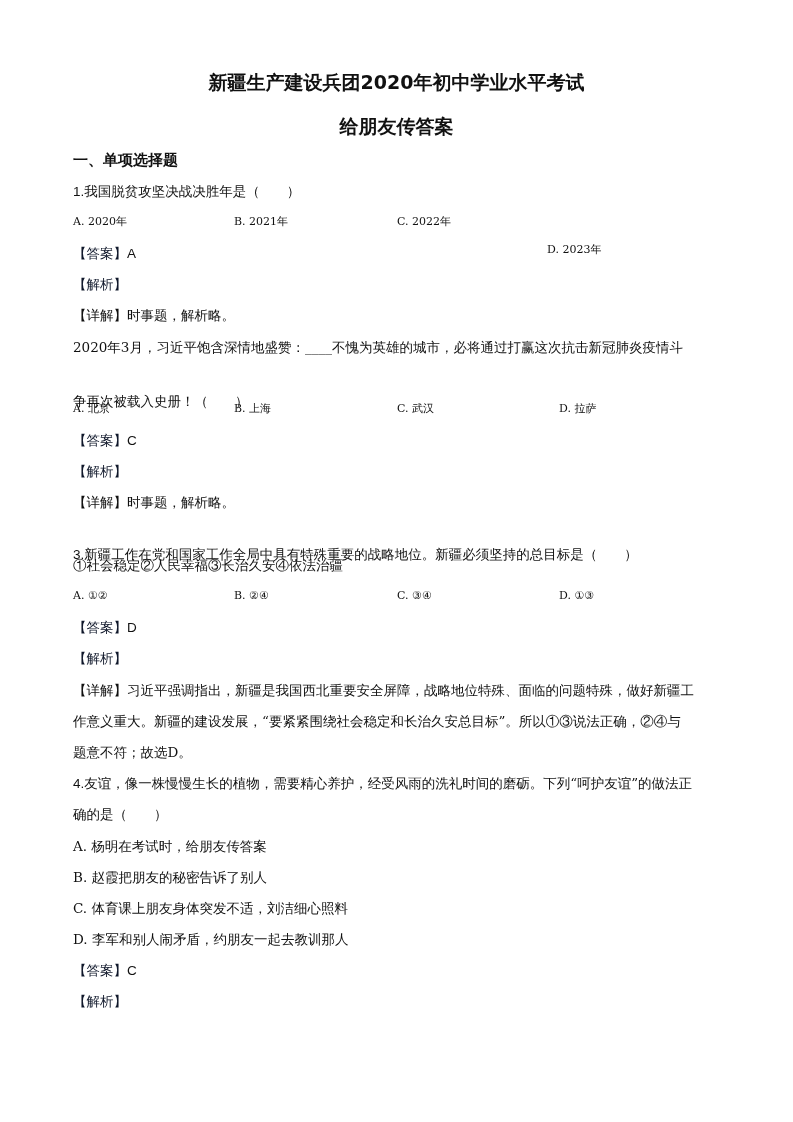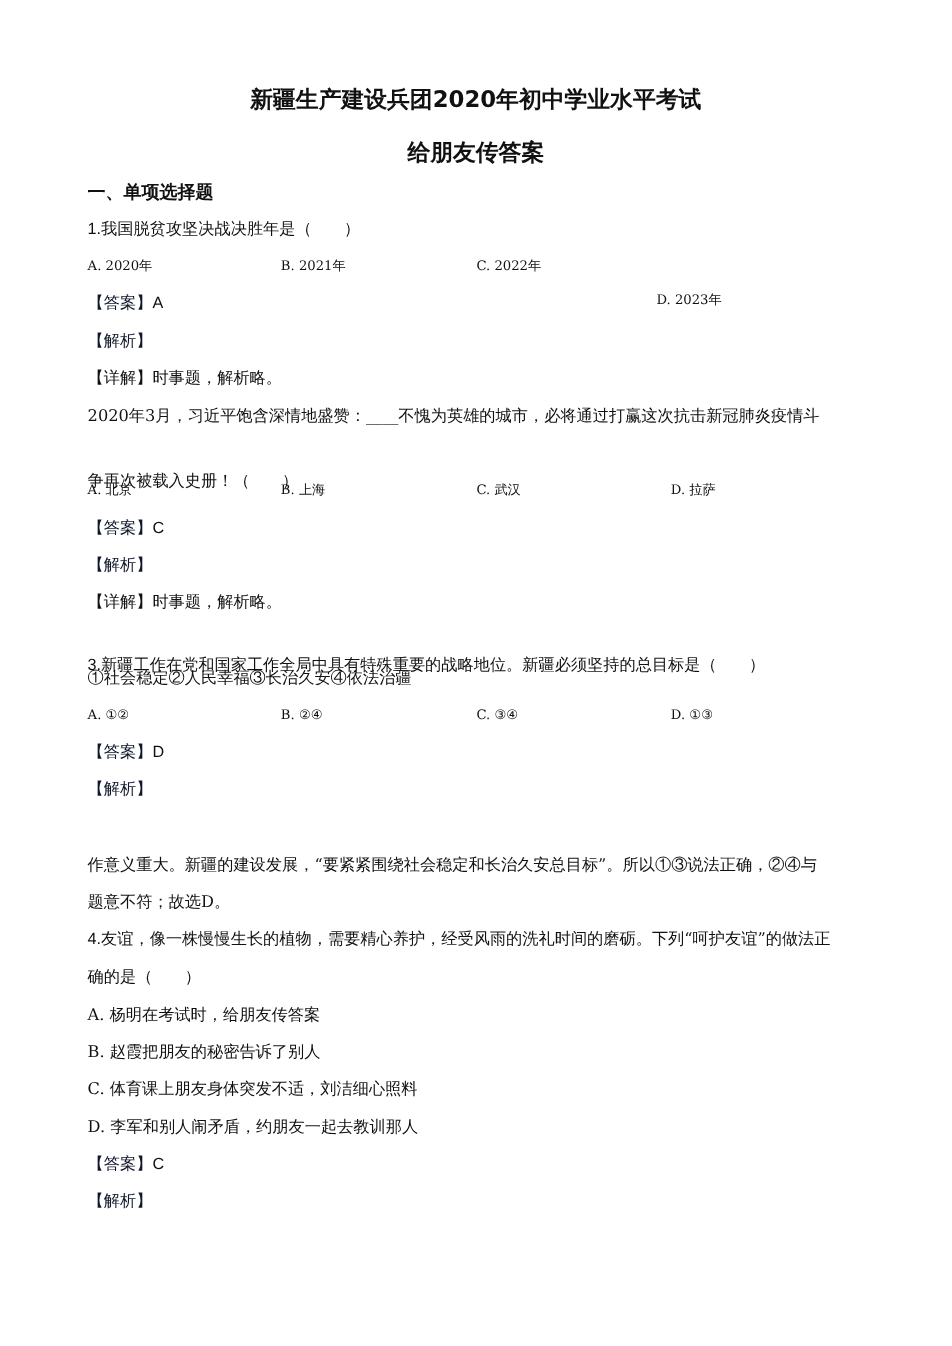--- a/index.html
+++ b/index.html
@@ -45,20 +45,21 @@
   <div class="line" style="top:492px;"><span>【详解】</span><span>时事题，解析略。</span></div>
 
   <div class="line" style="top:524px;margin-top:20px;"><span class="qnum">3.</span><span>新疆工作在党和国家工作全局中具有特殊重要的战略地位。新疆必须坚持的总目标是（　　）</span></div>
   <div class="line" style="top:555px;">①社会稳定②人民幸福③长治久安④依法治疆</div>
   <div class="opt" style="left:73px; top:586px;">A.  ①②</div>
   <div class="opt" style="left:234px; top:586px;">B.  ②④</div>
   <div class="opt" style="left:397px; top:586px;">C.  ③④</div>
   <div class="opt" style="left:559px; top:586px;">D.  ①③</div>
   <div class="line" style="top:617px;"><span class="tag">【答案】</span><span class="ans">D</span></div>
   <div class="line tag" style="top:648px;">【解析】</div>
+  <div class="line" style="top:680px;"><span>【详解】</span><span>习近平强调指出，新疆是我国西北重要安全屏障，战略地位特殊、面临的问题特殊，做好新疆工</span></div>
   <div class="line" style="top:711px;">作意义重大。新疆的建设发展，“要紧紧围绕社会稳定和长治久安总目标”。所以①③说法正确，②④与</div>
   <div class="line" style="top:742px;">题意不符；故选D。</div>
 
   <div class="line" style="top:773px;"><span class="qnum">4.</span><span>友谊，像一株慢慢生长的植物，需要精心养护，经受风雨的洗礼时间的磨砺。下列“呵护友谊”的做法正</span></div>
   <div class="line" style="top:804px;">确的是（　　）</div>
   <div class="line" style="top:836px;">A.  杨明在考试时，给朋友传答案</div>
   <div class="line" style="top:867px;">B.  赵霞把朋友的秘密告诉了别人</div>
   <div class="line" style="top:898px;">C.  体育课上朋友身体突发不适，刘洁细心照料</div>
   <div class="line" style="top:929px;">D.  李军和别人闹矛盾，约朋友一起去教训那人</div>
   <div class="line" style="top:960px;"><span class="tag">【答案】</span><span class="ans">C</span></div>

